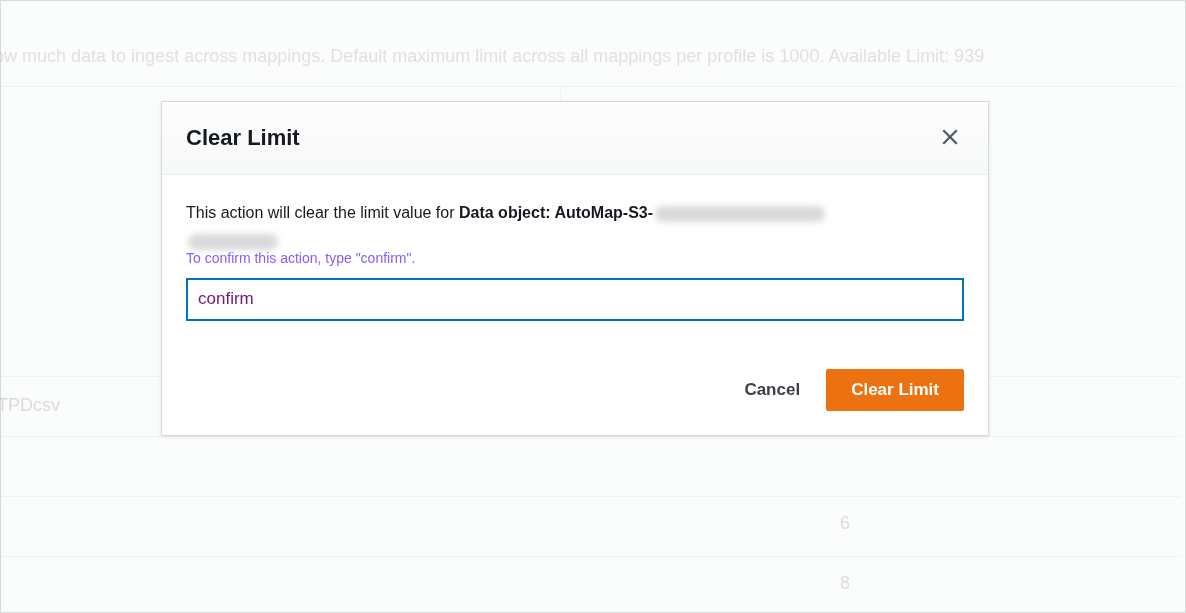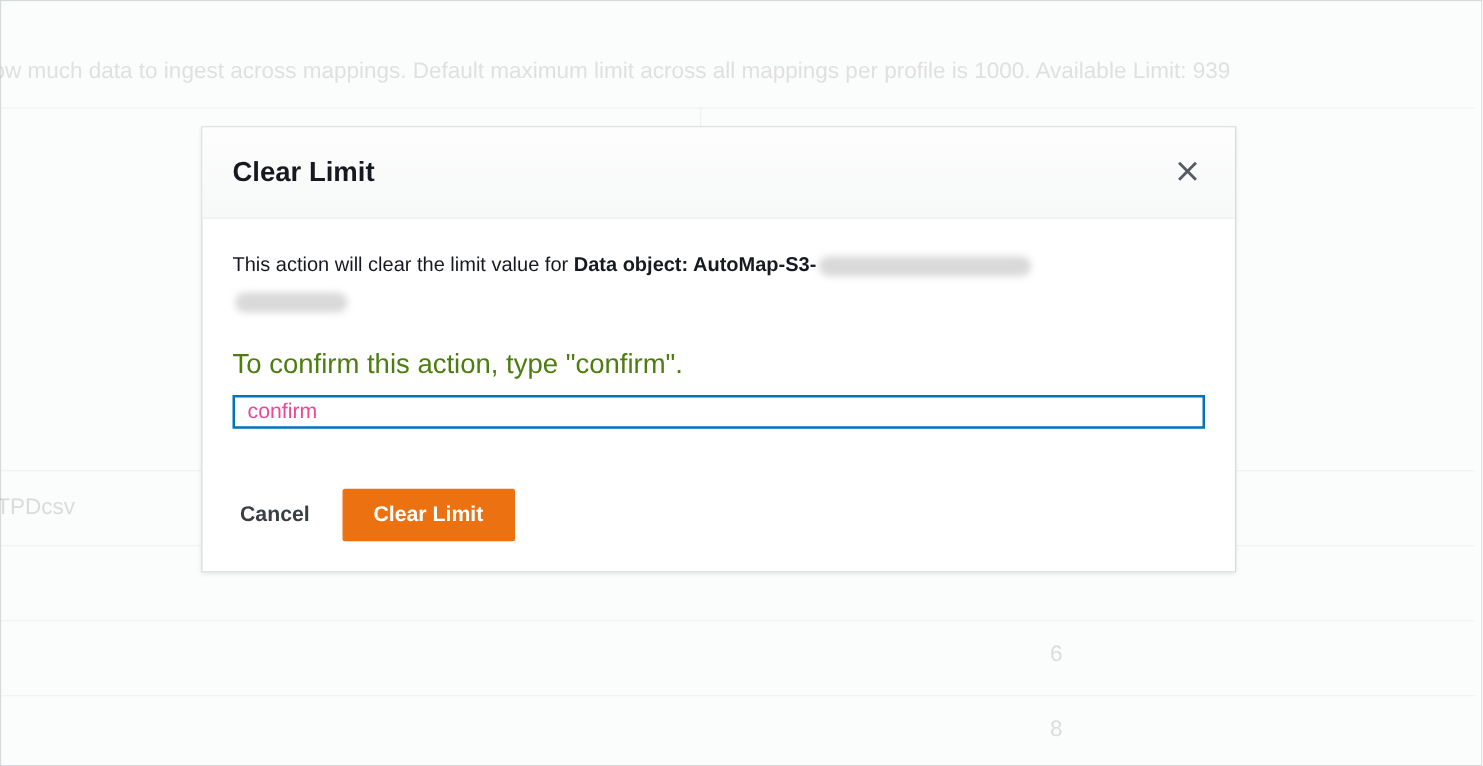--- a/index.html
+++ b/index.html
@@ -107,37 +107,37 @@
       height: 16px;
       border-radius: 8px;
       background: #d9d9da;
       filter: blur(3px);
       vertical-align: middle;
       margin-left: 2px;
     }
     .blurred.l1 { width: 170px; }
     .blurred.l2 { display: block; width: 90px; margin-top: 8px; }
     .confirm-instructions {
-      margin-top: 28px;
-      font-size: 22px;
-      color: #4d7c0f;
+      font-size: 14px;
+      color: #8b5cf6;
     }
     .confirm-input {
       margin-top: 12px;
       width: 100%;
-      height: 27px;
+      height: 43px;
       border: 2px solid #0073bb;
       padding: 0 10px;
       font-size: 17px;
-      color: #ec4899;
+      color: #701a75;
       outline: none;
       font-family: inherit;
     }
     .modal-footer {
       display: flex;
+      justify-content: flex-end;
       align-items: center;
       gap: 20px;
       padding: 20px 24px 24px 24px;
     }
     .btn-cancel {
       background: transparent;
       border: none;
       font-size: 17px;
       font-weight: 700;
       color: #3a3f45;

